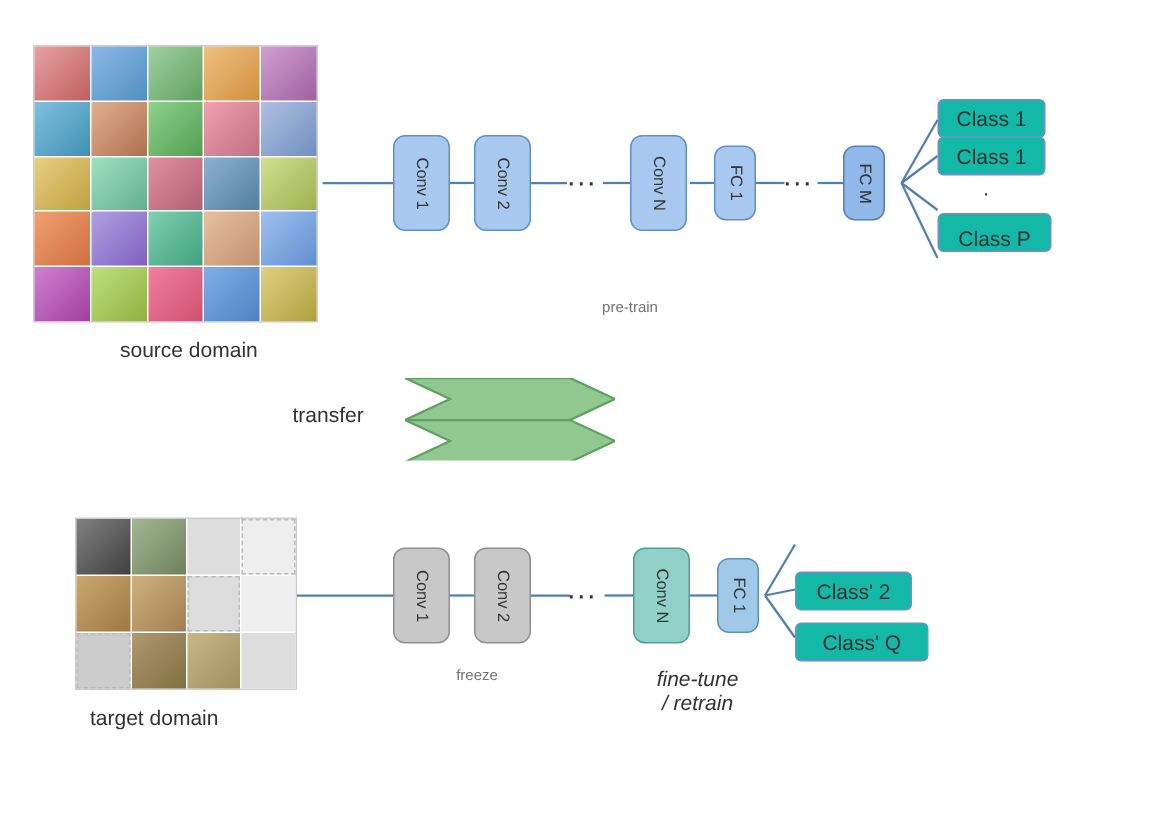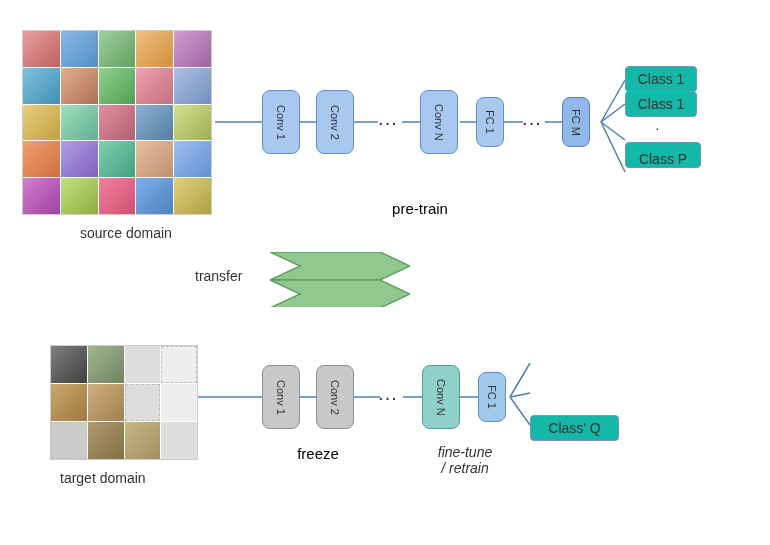--- a/index.html
+++ b/index.html
@@ -136,22 +136,22 @@
       font-size: 18px;
       color: #333;
       display: flex;
       align-items: center;
       justify-content: center;
     }
 
     
     .label {
       position: absolute;
-      font-size: 15px;
-      color: #000000;
+      font-size: 10px;
+      color: #737373;
       text-align: center;
     }
 
     .transfer-label {
       position: absolute;
       top: 268px;
       left: 195px;
       font-size: 14px;
       color: #333;
     }
@@ -347,20 +347,23 @@
   <div class="dots" style="left:365px; top:383px; width:45px; height:28px; writing-mode:horizontal-tb; font-size:20px;">···</div>
 
   <div class="layer-box box-teal" style="left:422px; top:365px; width:38px; height:64px;">
     <span>Conv N</span>
   </div>
 
   <div class="layer-box box-fc-ft" style="left:478px; top:372px; width:28px; height:50px;">
     <span>FC 1</span>
   </div>
 
+  <div class="class-box" style="left:530px; top:381px; width:78px; height:26px;">
+    <span>Class' 2</span>
+  </div>
   <div class="class-box" style="left:530px; top:415px; width:89px; height:26px;">
     <span>Class' Q</span>
   </div>
 
   <div class="label" style="left:278px; top:445px; width:80px;">freeze</div>
 
   <div class="label" style="left:415px; top:444px; width:100px; font-size:14px; color:#333; text-align:center;font-style:italic;">fine-tune<br>/ retrain</div>
 
 </div>
 

